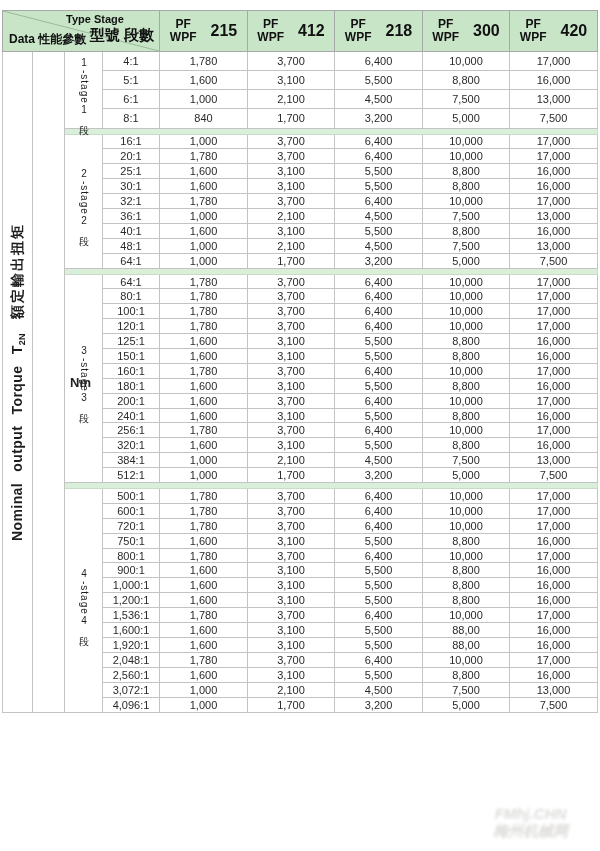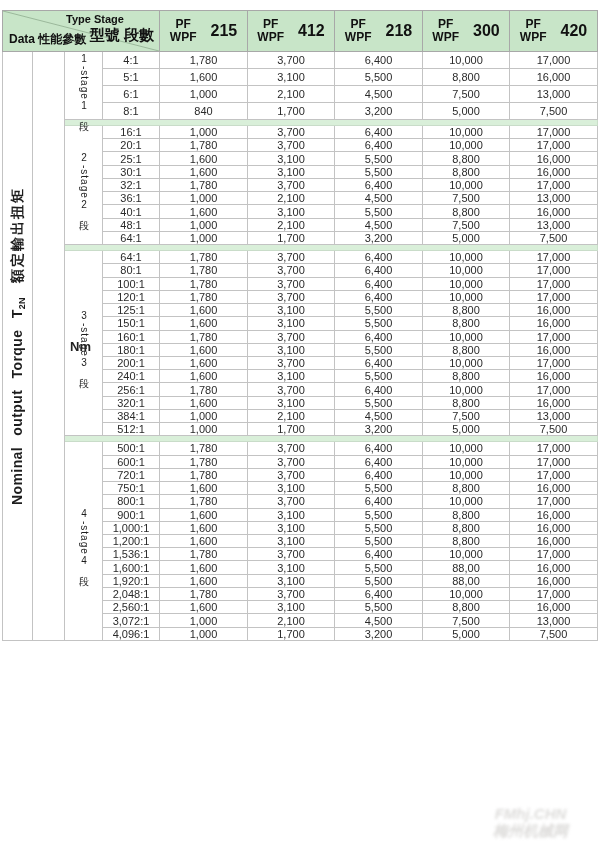--- a/index.html
+++ b/index.html
@@ -6,21 +6,21 @@
     --header-bg:#c8e5c8; --band-bg:#d9efd9; --border:#9e9e9e;
     --grid:#c3c3c3; --text:#222222; --page-bg:#ffffff;
   }
   html,body{margin:0;padding:0;}
   body{
     width:600px;height:851px;overflow:hidden;background:var(--page-bg);
     font-family:"Liberation Sans", sans-serif;color:var(--text);
   }
   .page{position:relative;width:600px;height:851px;background:var(--page-bg);}
   table.spec{
-    position:absolute;left:2px;top:10px;width:595px;height:631px;
+    position:absolute;left:2px;top:10px;width:595px;height:703px;
     border-collapse:collapse;table-layout:fixed;
     border:1px solid var(--border);
   }
   td,th{border:1px solid var(--grid);padding:0;margin:0;}
   
   th.model{
     background:var(--header-bg);height:40px;font-weight:bold;color:#111;
     vertical-align:middle;border-color:#a8a8a8;
   }
   .model-inner{display:flex;align-items:center;justify-content:center;gap:14px;line-height:1.05;}

